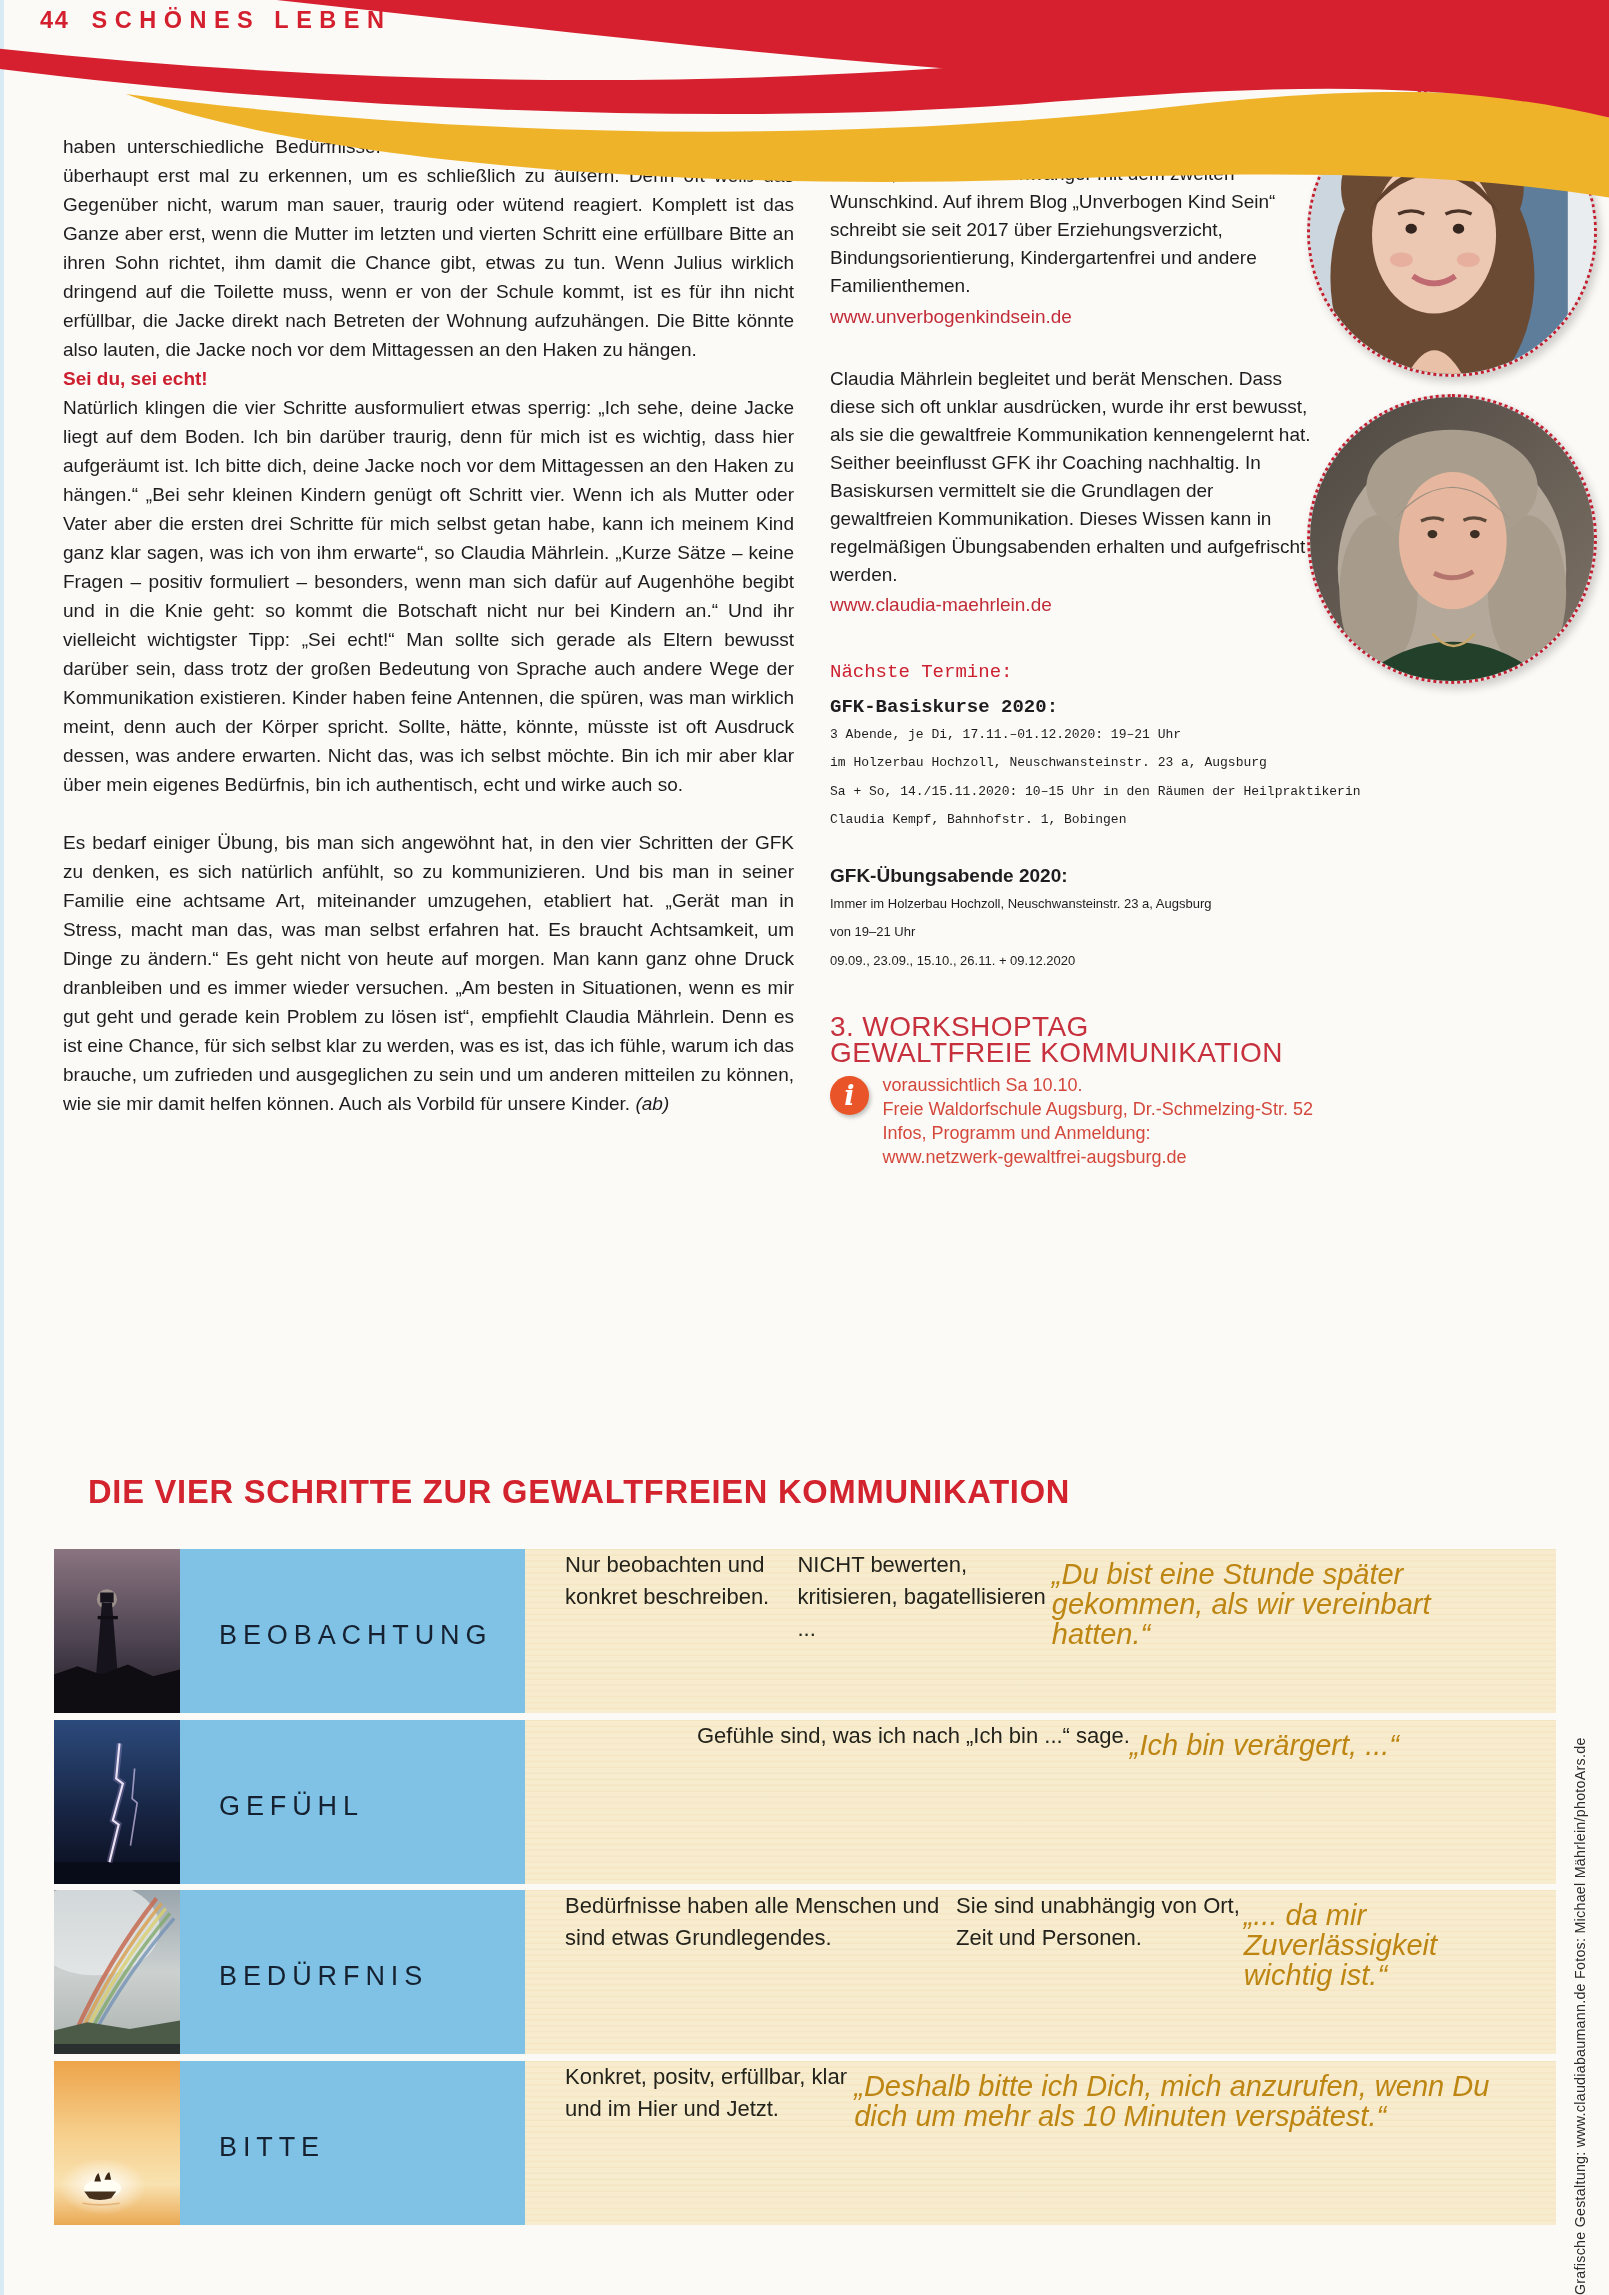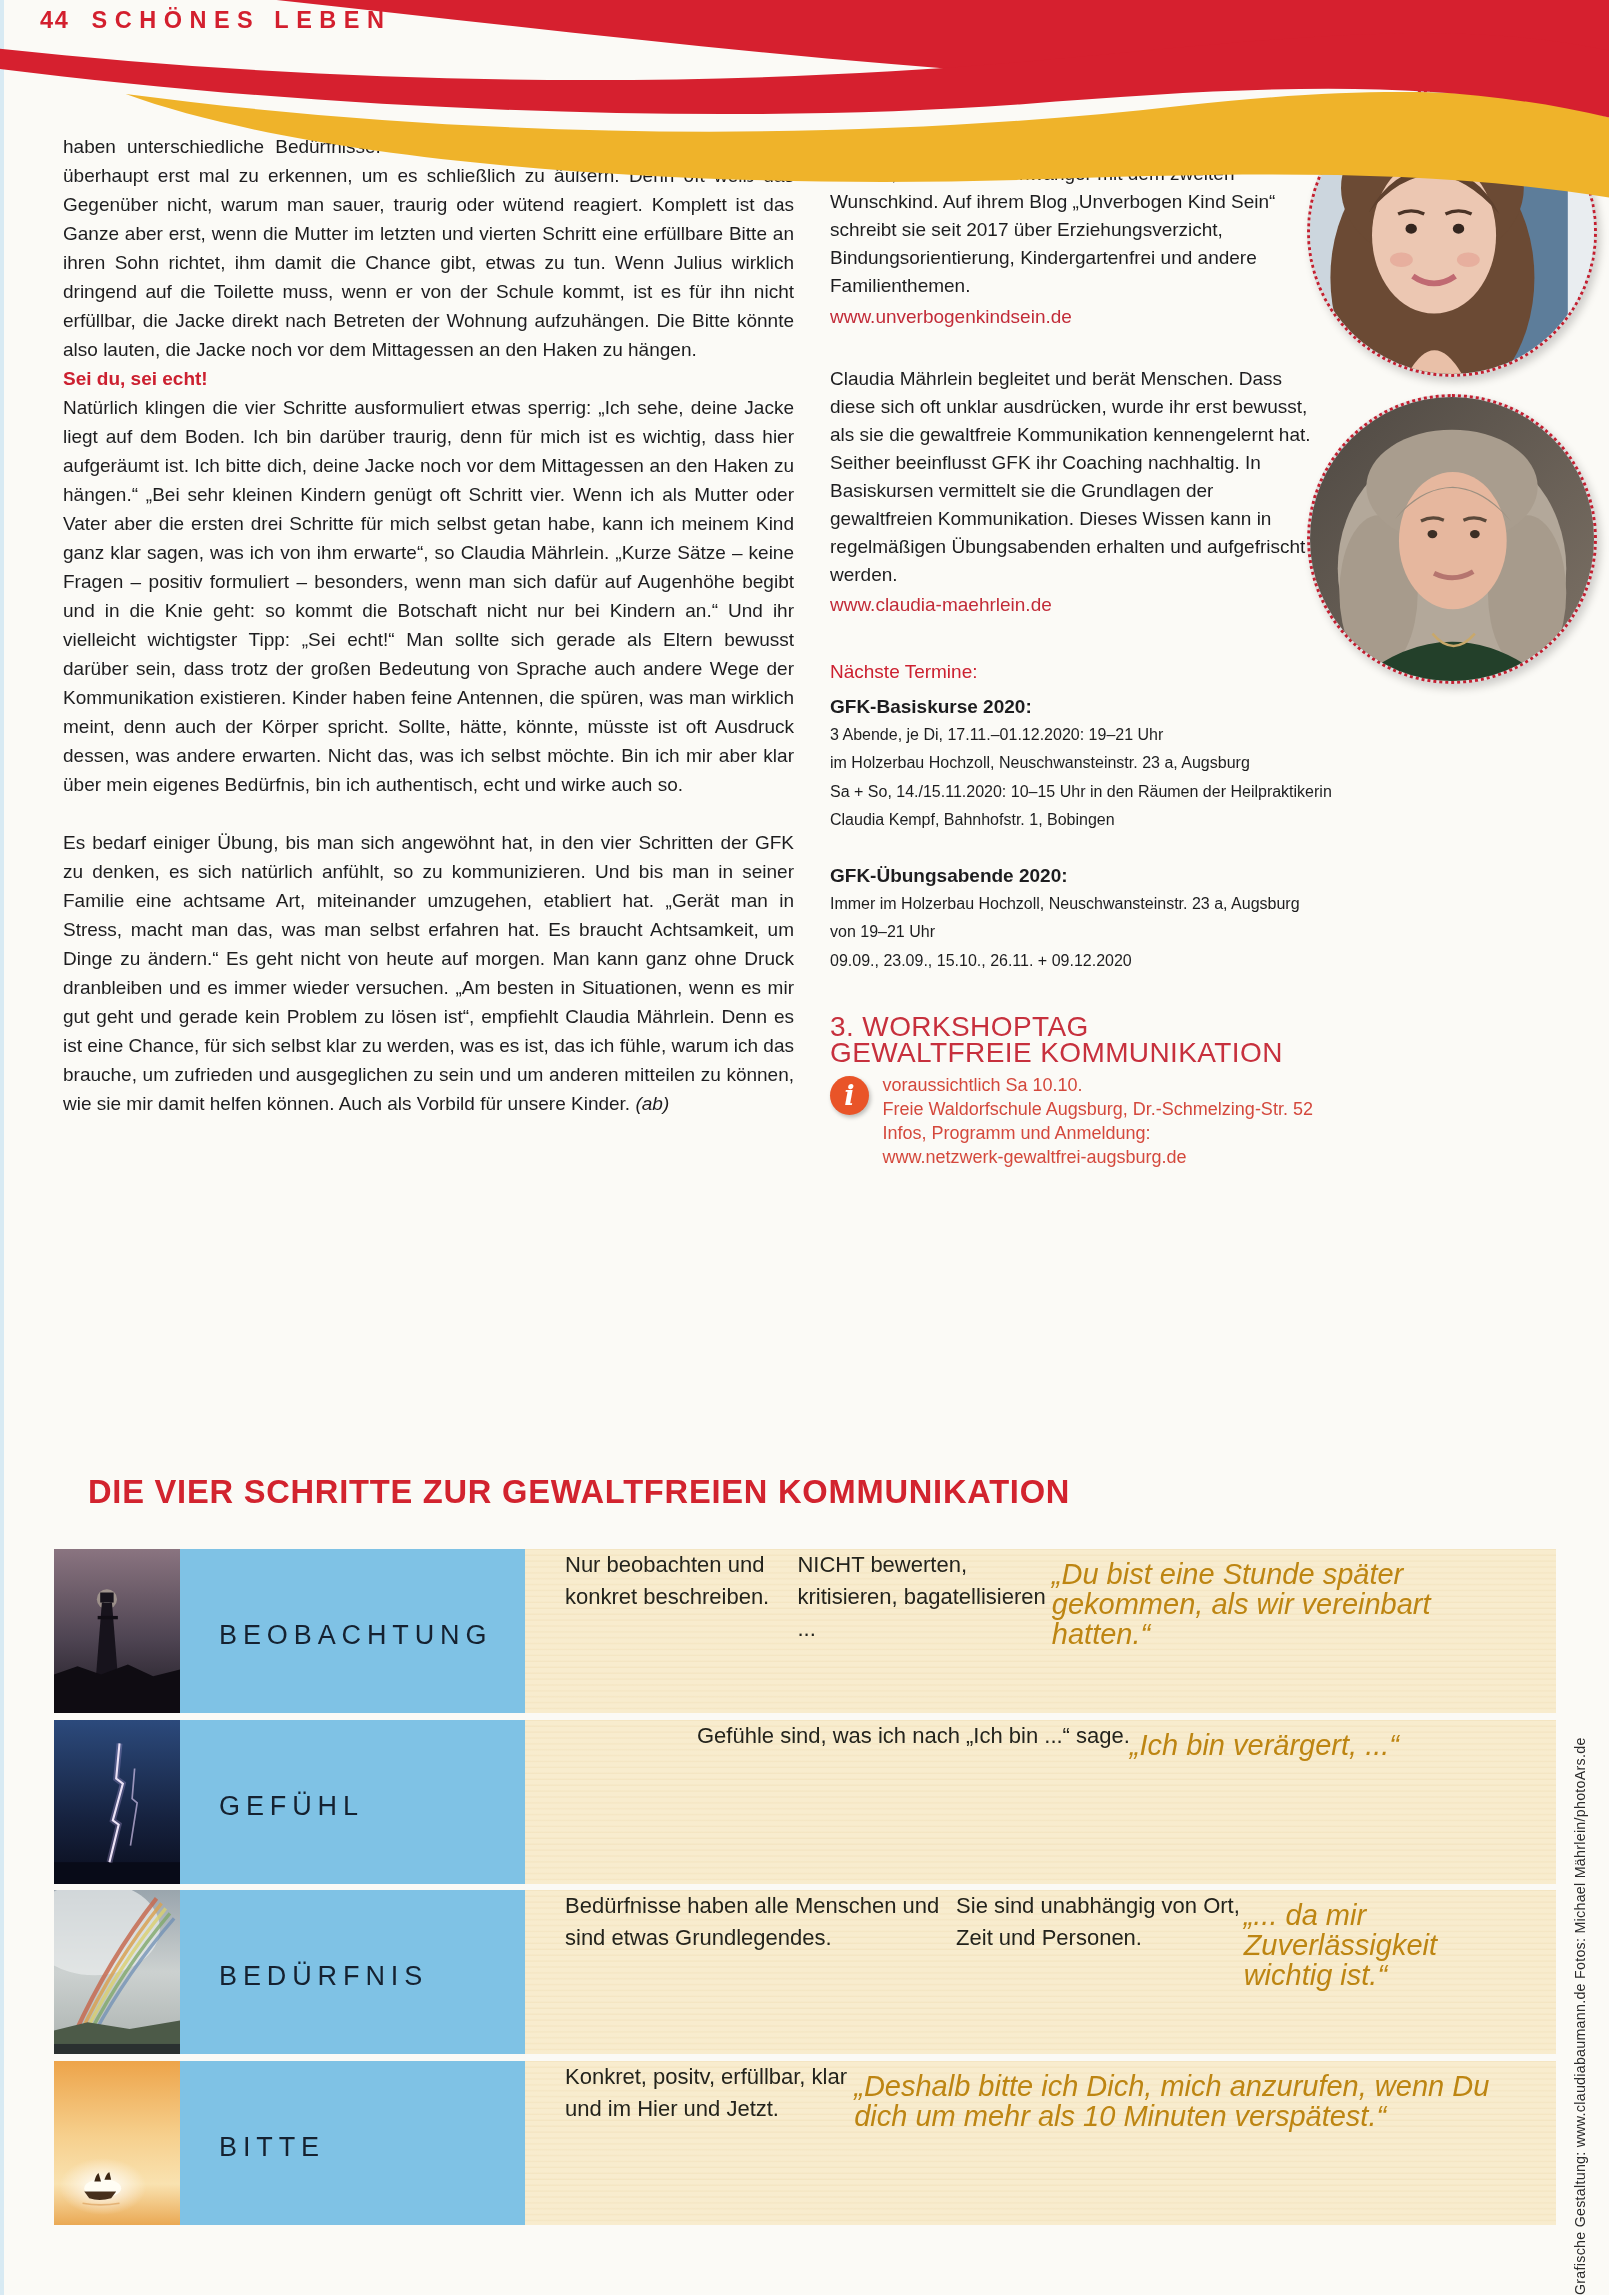--- a/index.html
+++ b/index.html
@@ -19,24 +19,24 @@
   .col-left{position:absolute;left:63px;top:132px;width:731px;font-size:19px;line-height:29px;text-align:justify;color:#1d1d1f;}
   .col-left p{margin:0;}
   .subhead{color:#cc2030;font-weight:bold;margin:25px 0 3.4px 0;font-size:19px;}
   .para3{margin-top:28.5px !important;}
   .byline{font-style:italic;}
   .col-right{position:absolute;left:830px;top:132px;width:645px;font-size:19px;line-height:28px;color:#1d1d1f;}
   .bio{width:484px;}
   .bio-claudia{margin-top:34px;}
   .red-link{color:#c22b38;margin-top:2.5px;}
   .red-link span{cursor:pointer;}
-  .termine{margin-top:39px;}
+  .termine{margin-top:39px;font-family:Liberation Mono, monospace;}
   .red-head{color:#cc2030;font-size:19px;}
   .bold-head{font-weight:bold;margin-top:6.7px;}
-  .sched-line{font-size:16px;line-height:28.5px;}
+  .sched-line{font-size:13px;line-height:28.5px;}
   .uebung{margin-top:27px;}
   
   .workshop{margin-top:39px;}
   .ws-title{color:#c7303d;font-size:28px;line-height:26px;letter-spacing:0.4px;font-weight:500;}
   .ws-body{display:flex;margin-top:6.7px;}
   .info-icon{
     flex:0 0 39px;width:39px;height:39px;border-radius:50%;background:#e95428;
     color:#fff;font-family:"DejaVu Serif",serif;font-style:italic;font-weight:bold;
     font-size:27px;display:flex;align-items:center;justify-content:center;
     box-shadow:1.7px 2.5px 4.2px rgba(0,0,0,0.25);margin-top:3.4px;

